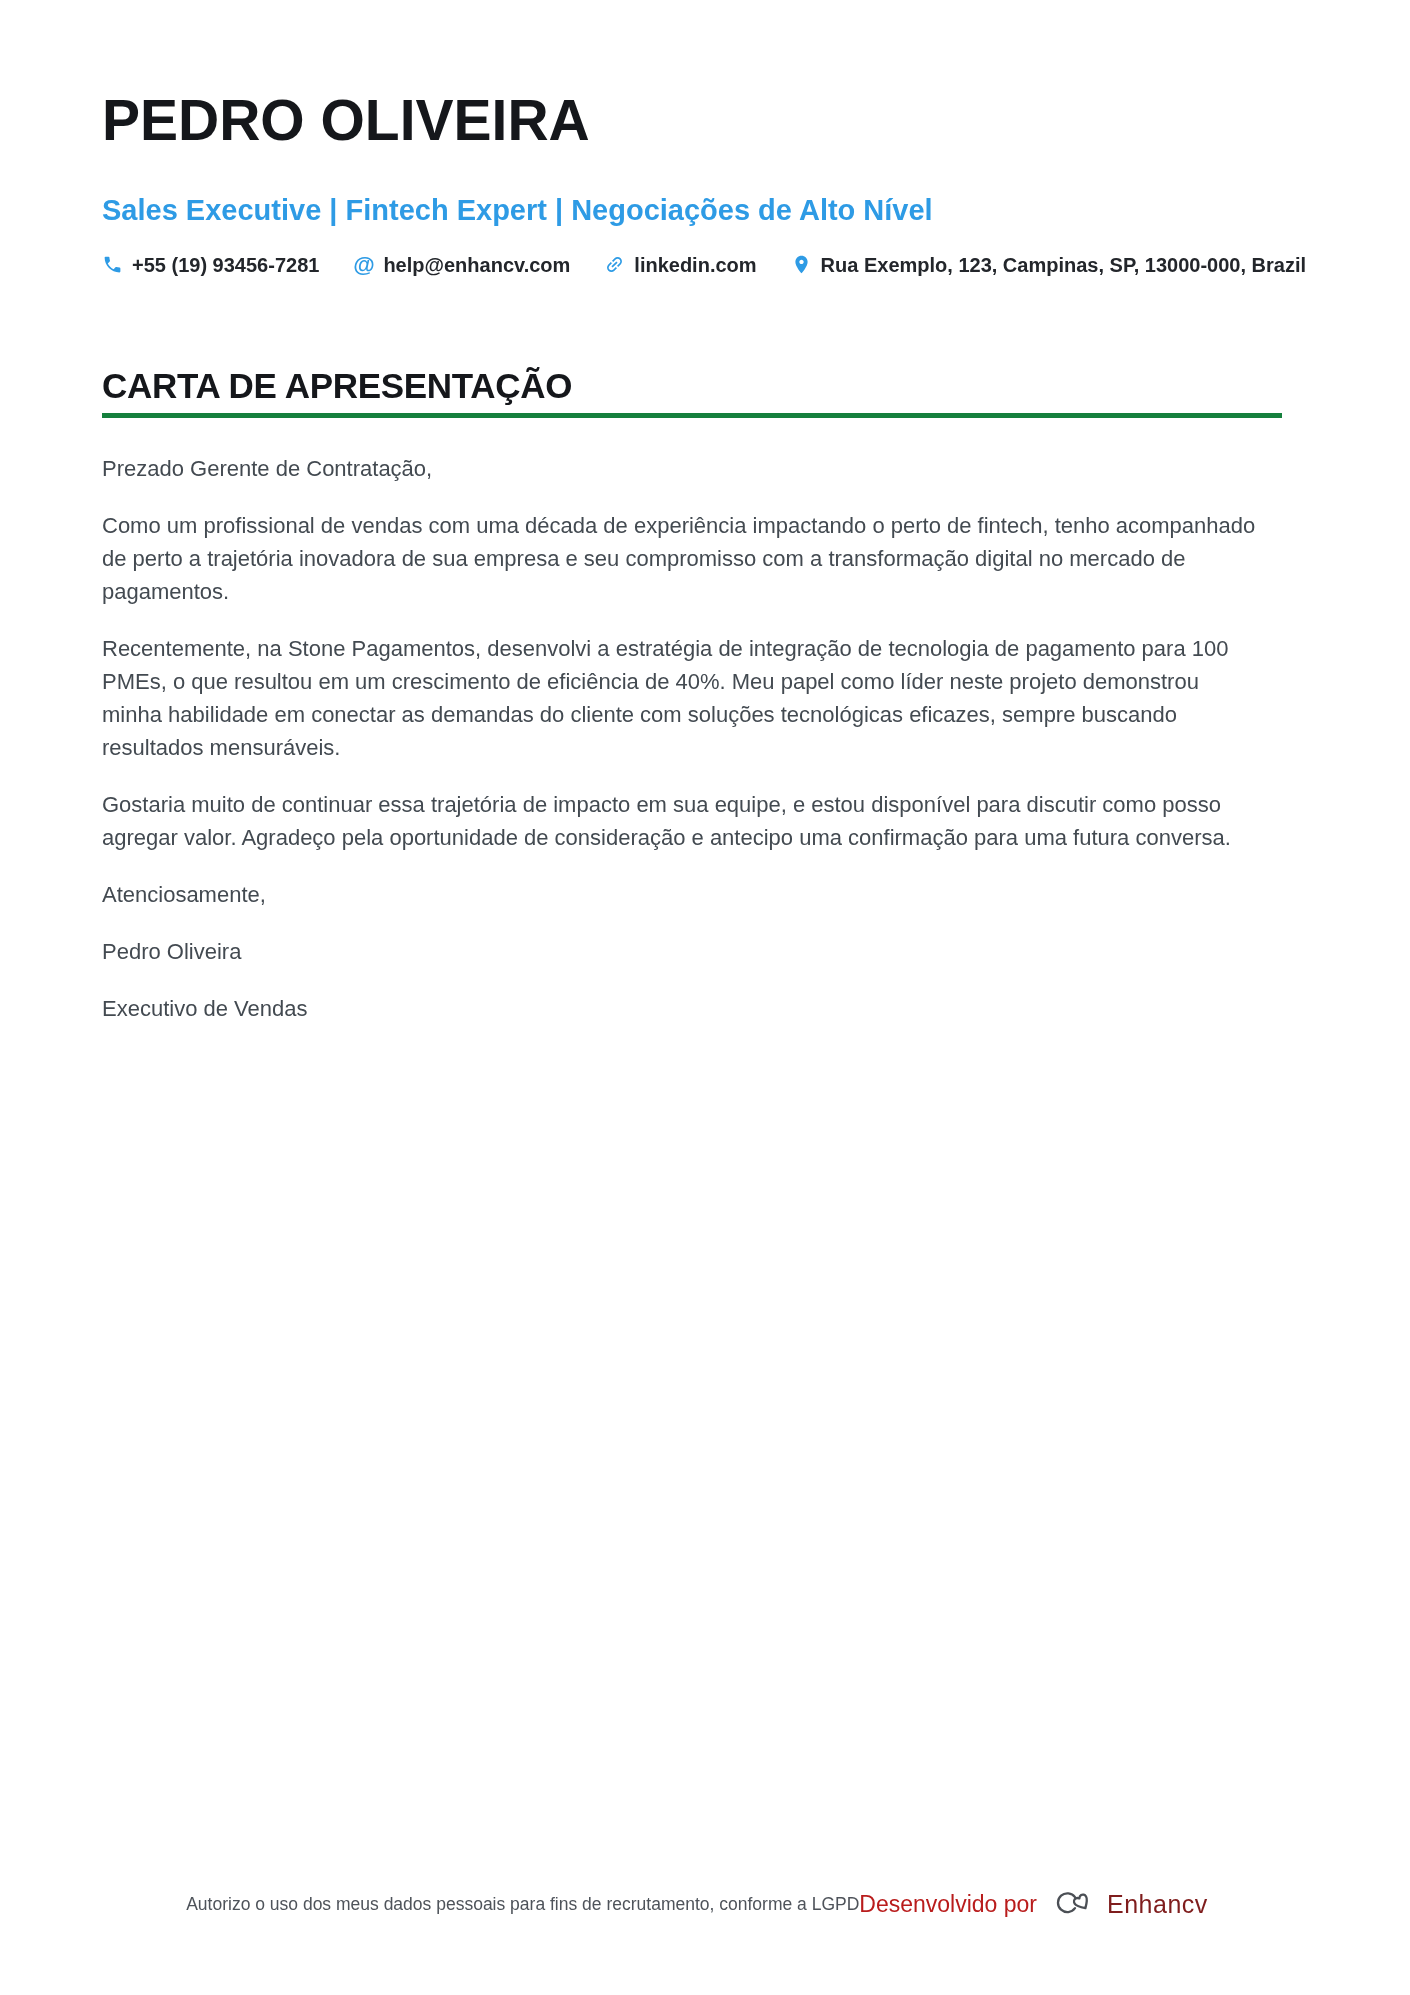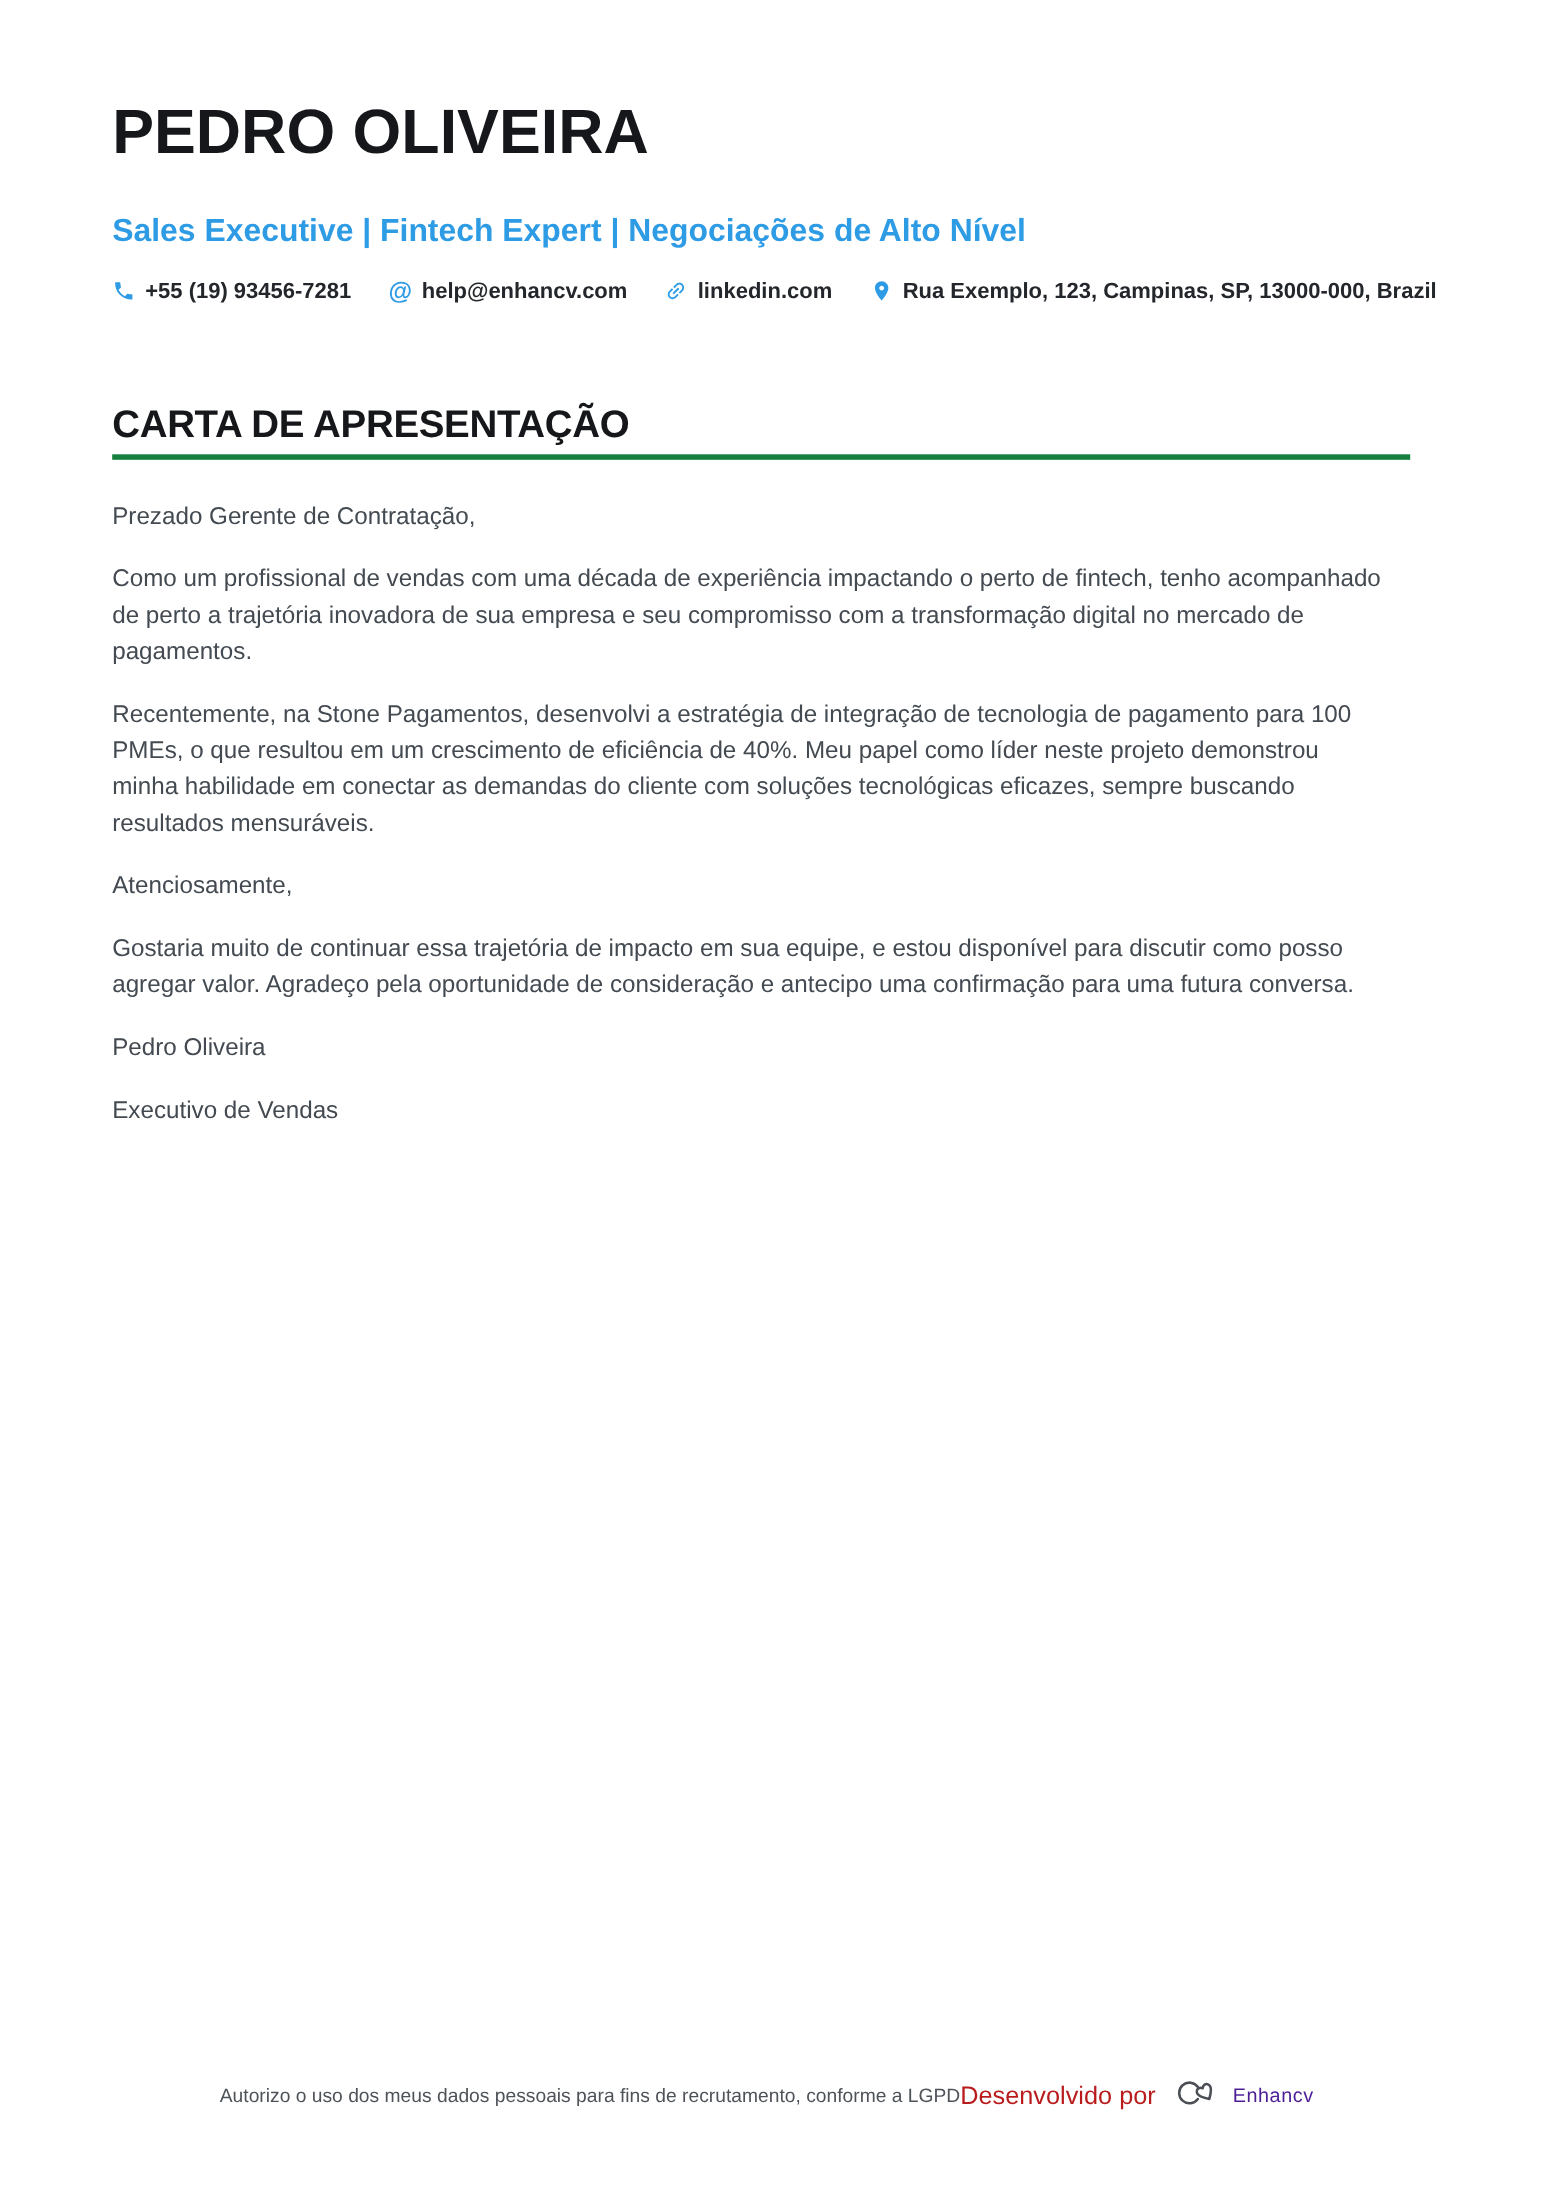--- a/index.html
+++ b/index.html
@@ -48,21 +48,21 @@
 
   
   .footer{
     position:absolute;left:110px;right:126px;top:1889px;
     display:flex;justify-content:center;align-items:center;
   }
   .consent{font-size:17.5px;color:#4e535a;}
   .branding{display:flex;align-items:center;gap:14px;}
   .powered{font-size:23px;color:#b91c1c;}
   .brand-logo{display:block;}
-  .brand-word{font-size:18px;color:#4c1d95;letter-spacing:0.5px;}
+  .brand-word{font-size:25px;color:#7f1d1d;letter-spacing:0.5px;}
 </style>
 </head>
 <body>
 
 <div class="page">
   <div class="content">
 
     <div>
       <h1 class="name">PEDRO OLIVEIRA</h1>
       <div class="subtitle">Sales Executive | Fintech Expert | Negociações de Alto Nível</div>
@@ -103,22 +103,22 @@
 
       </div>
     </div>
 
     <h2 class="section-title">CARTA DE APRESENTAÇÃO</h2>
 
     <div class="letter">
       <p>Prezado Gerente de Contratação,</p>
       <p>Como um profissional de vendas com uma década de experiência impactando o perto de fintech, tenho acompanhado de perto a trajetória inovadora de sua empresa e seu compromisso com a transformação digital no mercado de pagamentos.</p>
       <p>Recentemente, na Stone Pagamentos, desenvolvi a estratégia de integração de tecnologia de pagamento para 100 PMEs, o que resultou em um crescimento de eficiência de 40%. Meu papel como líder neste projeto demonstrou minha habilidade em conectar as demandas do cliente com soluções tecnológicas eficazes, sempre buscando resultados mensuráveis.</p>
+      <p>Gostaria muito de continuar essa trajetória de impacto em sua equipe, e estou disponível para discutir como posso agregar valor. Agradeço pela oportunidade de consideração e antecipo uma confirmação para uma futura conversa.</p>
       <p>Atenciosamente,</p>
-      <p>Gostaria muito de continuar essa trajetória de impacto em sua equipe, e estou disponível para discutir como posso agregar valor. Agradeço pela oportunidade de consideração e antecipo uma confirmação para uma futura conversa.</p>
       <p>Pedro Oliveira</p>
       <p>Executivo de Vendas</p>
     </div>
 
   </div>
 
   <div class="footer">
     <div class="consent">Autorizo o uso dos meus dados pessoais para fins de recrutamento, conforme a LGPD</div>
     <div class="branding">
       <span class="powered">Desenvolvido por</span>

